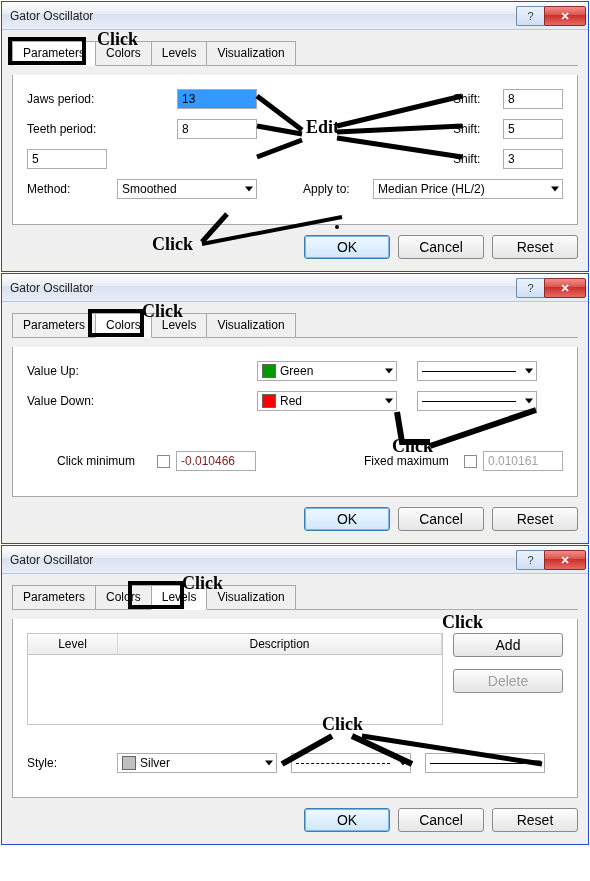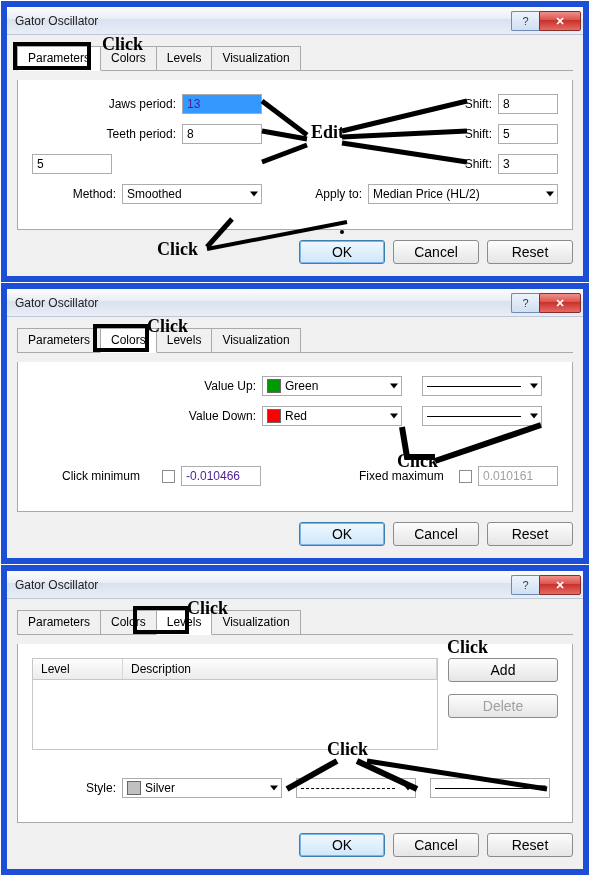--- a/index.html
+++ b/index.html
@@ -5,21 +5,21 @@
   * { box-sizing: border-box; }
   body {
     margin: 0;
     padding: 0;
     background: #fff;
     font-family: "Segoe UI", Tahoma, sans-serif;
     font-size: 12px;
     width: 590px;
   }
   .dialog {
-    border: 6px solid #1d4ed8;
+    border: 1px solid #1d4ed8;
     margin: 1px;
     background: #f0f0f0;
     position: relative;
   }
   .titlebar {
     display: flex;
     align-items: center;
     height: 28px;
     background: linear-gradient(#fdfdfe, #e8edf5 45%, #d9e2ef 46%, #e8eef7);
     border-bottom: 1px solid #bfc7d6;
@@ -95,30 +95,30 @@
 
   .panel {
     background: #fff;
     border: 1px solid #a9a9a9;
     border-top: none;
     padding: 14px 14px 14px 14px;
     min-height: 150px;
   }
 
   .row { display: flex; align-items: center; margin-bottom: 10px; }
-  .lbl { text-align: right; padding-right: 6px; font-size: 12px; }
+  .lbl { text-align: left; padding-right: 6px; font-size: 12px; }
 
   .txt {
     border: 1px solid #acacb0;
     background: #fff;
     height: 20px;
     padding: 1px 4px;
     font-size: 12px;
   }
-  .txt.sel { background: #3399ff; color: #4c1d95; }
+  .txt.sel { background: #3399ff; color: #000000; }
 
   .select {
     border: 1px solid #acacb0;
     background: #fff;
     height: 20px;
     display: flex;
     align-items: center;
     padding: 0 4px;
     position: relative;
     cursor: default;
@@ -182,20 +182,21 @@
 
   .tblhead {
     display: flex;
     border: 1px solid #c6c6c6;
     background: linear-gradient(#fdfdfd,#ececec);
   }
   .tblhead > div {
     padding: 3px 8px;
     border-right: 1px solid #d6d6d6;
     font-size: 12px;
+    text-align: center;
   }
   .tblbody {
     border: 1px solid #c6c6c6;
     border-top: none;
     height: 70px;
     background: #fff;
   }
 
   
   .ann {
@@ -337,21 +338,21 @@
         <div class="select" style="width:120px;">
           <div class="line-sample"></div>
           <span class="arrow"></span>
         </div>
       </div>
 
       <div class="row" style="margin-top:40px;">
         <span class="lbl" style="width:130px; text-align:left; padding-left:30px;">Click minimum</span>
         <span class="checkbox"></span>
         <div style="width:6px;"></div>
-        <input class="txt" style="width: 80px; color: #4c1d95;" disabled="" value="-0.010466">
+        <input class="txt" style="width: 80px; color: #7f1d1d;" disabled="" value="-0.010466">
         <div style="flex:1"></div>
         <span class="lbl" style="width:100px; text-align:left;">Fixed maximum</span>
         <span class="checkbox"></span>
         <div style="width:6px;"></div>
         <input class="txt" style="width: 80px; color: rgb(160, 160, 160);" disabled="" value="0.010161">
       </div>
     </div>
 
     <div class="ann" style="left:390px; top:162px;">Click</div>
 

